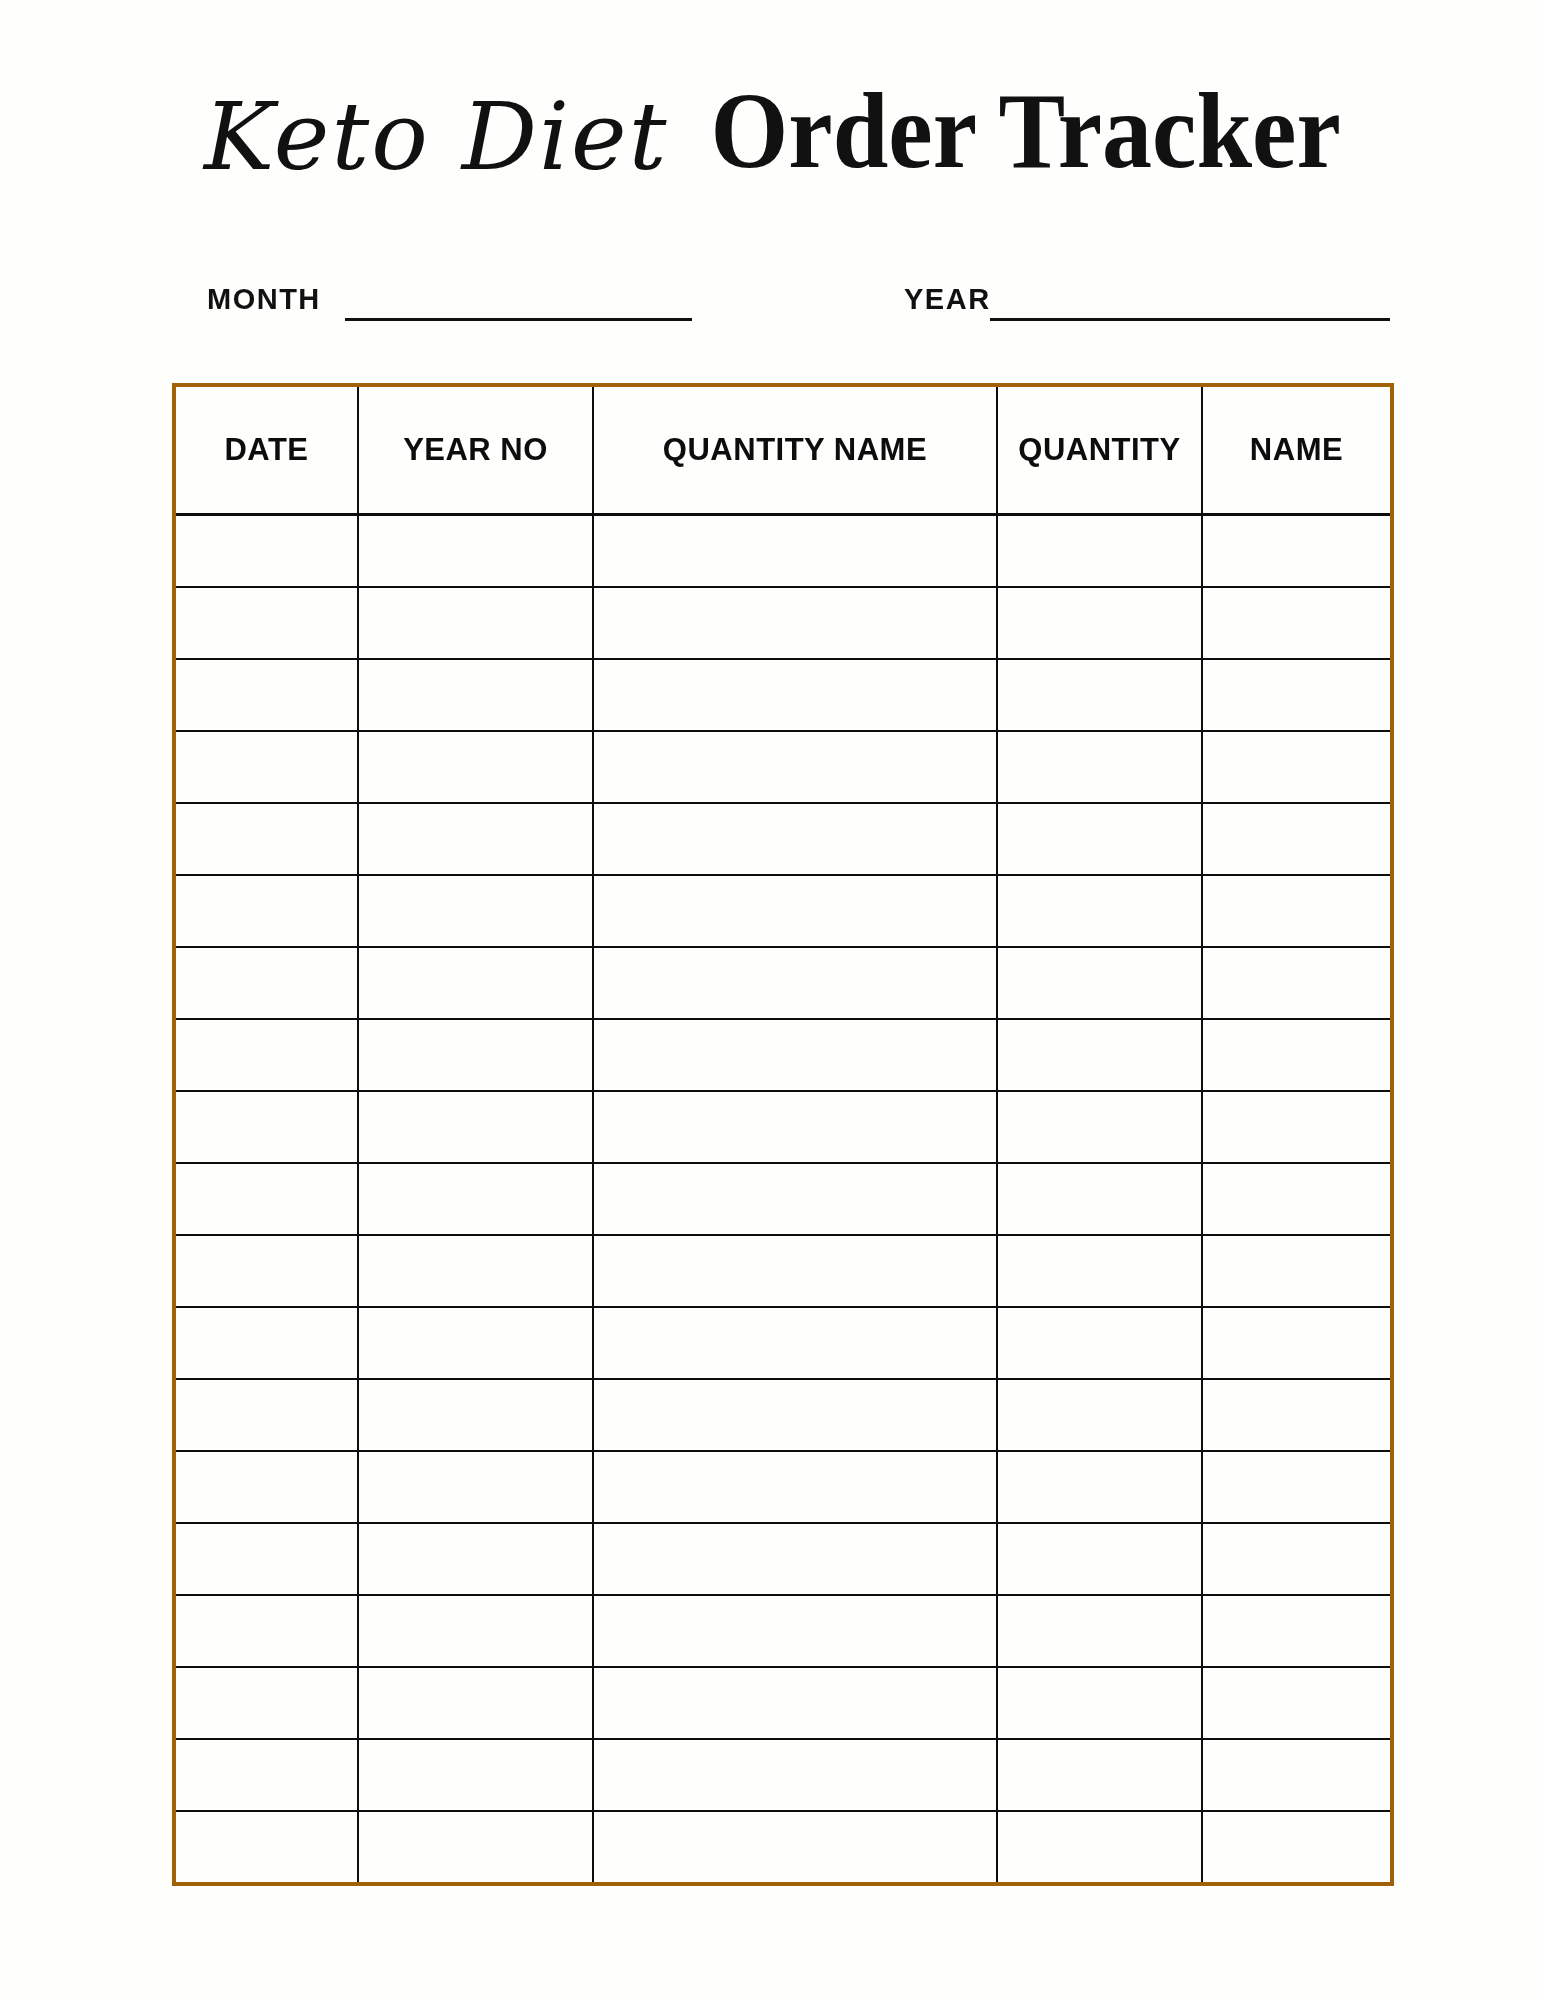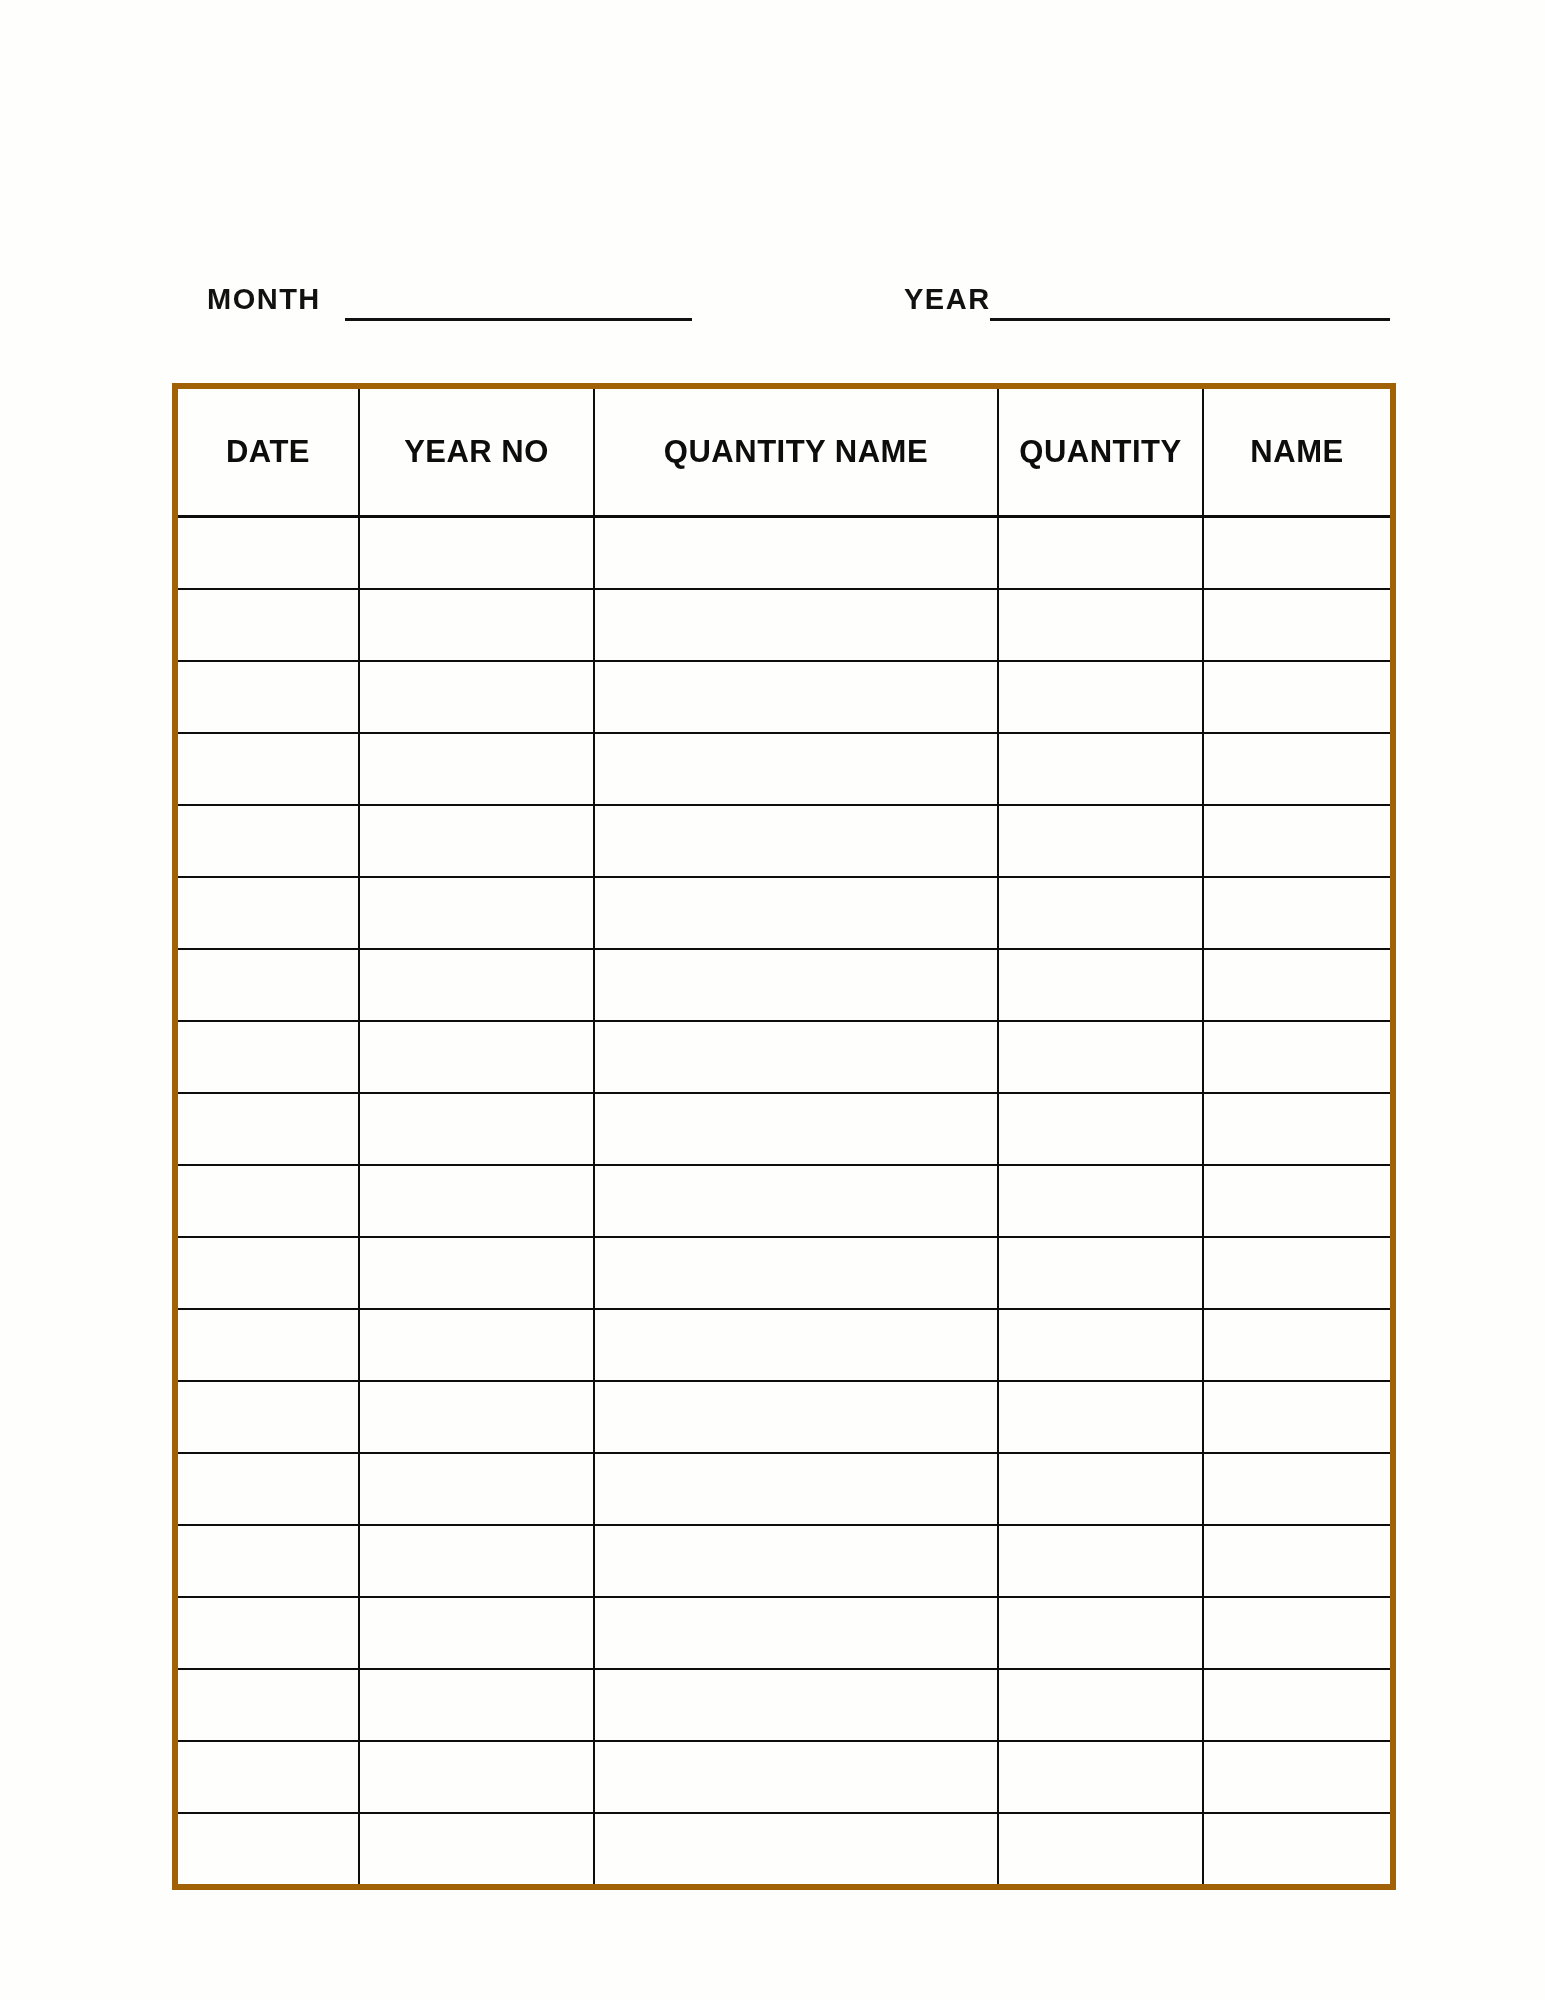--- a/index.html
+++ b/index.html
@@ -79,21 +79,21 @@
   .order-table col.c-quantity { width: 205px; }
   .order-table col.c-done     { width: 190px; }
 
   .order-table th,
   .order-table td {
     border: 2px solid #0d0d0d;
     padding: 0;
     background: transparent;
   }
   .order-table {
-    border: 6px solid #a16207;
+    border: 4px solid #a16207;
   }
   .order-table thead th {
     height: 126px;
     font-family: "Liberation Sans", sans-serif;
     font-weight: bold;
     font-size: 31px;
     letter-spacing: 0.5px;
     text-align: center;
     vertical-align: middle;
     color: #0d0d0d;
@@ -101,20 +101,23 @@
   }
   .order-table tbody td {
     height: 70px;
   }
 </style>
 </head>
 <body>
 
 <div class="page">
 
+  <div class="title">
+    <span class="title-script">Keto Diet</span><span class="title-main">Order Tracker</span>
+  </div>
 
   <div class="field-label month-label">MONTH</div>
   <div class="fill-line month-line"></div>
 
   <div class="field-label year-label">YEAR</div>
   <div class="fill-line year-line"></div>
 
   <table class="order-table">
     <colgroup>
       <col class="c-date">

